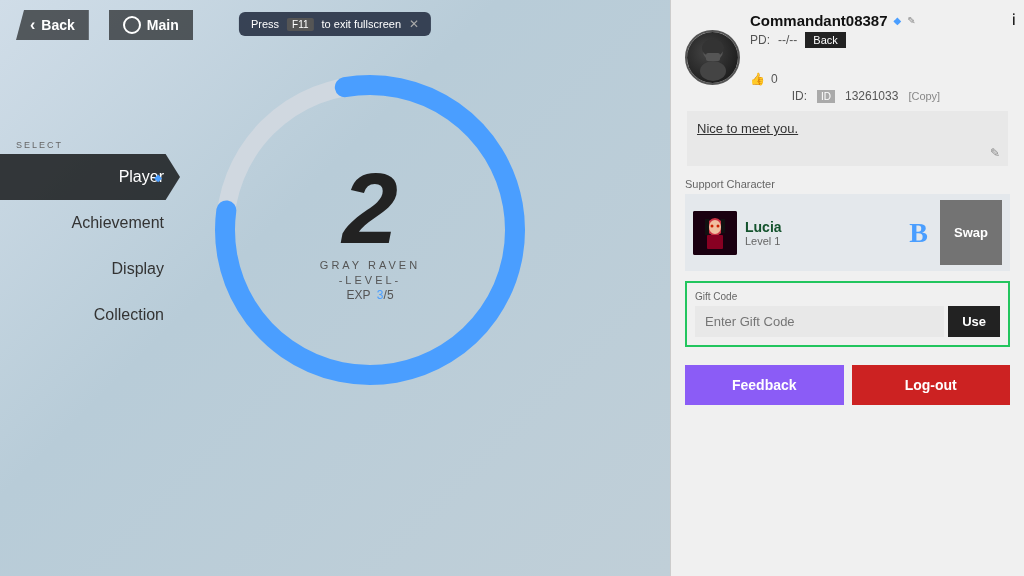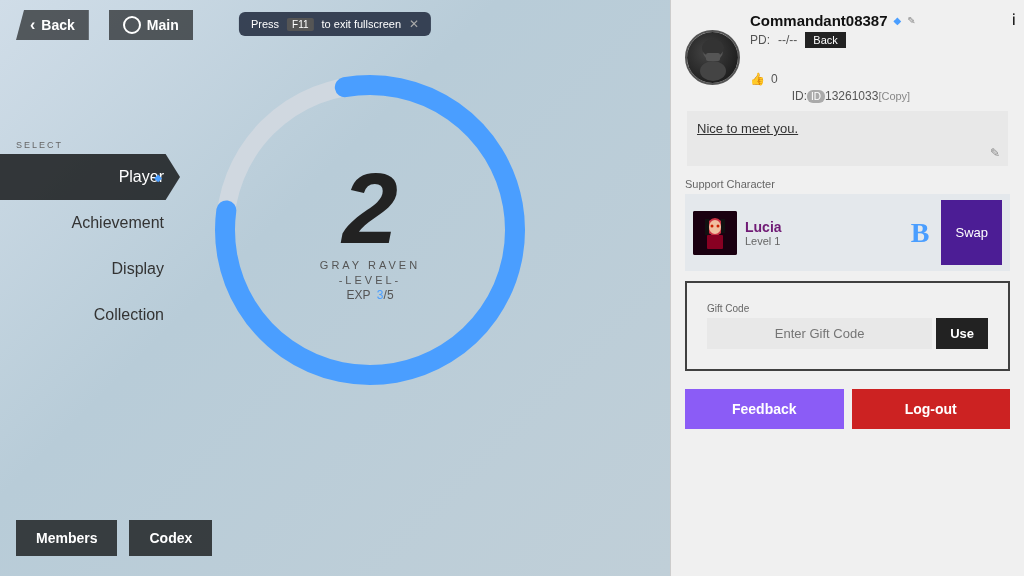--- a/index.html
+++ b/index.html
@@ -306,32 +306,31 @@
       color: #555;
     }
 
     .thumb-icon {
       color: #333;
     }
 
     .id-row {
       display: flex;
       align-items: center;
-      gap: 0;
+      gap: 10px;
       font-size: 12px;
       color: #555;
       margin-top: 38px;
     }
 
     .id-label {
       background: #aaa;
       color: white;
       padding: 1px 4px;
       font-size: 10px;
-      border-radius: 6px;
     }
 
     .copy-btn {
       background: none;
       border: none;
       color: #888;
       cursor: pointer;
       font-size: 11px;
     }
 
@@ -383,51 +382,51 @@
       position: relative;
     }
 
     .char-info {
       flex: 1;
     }
 
     .char-name {
       font-size: 14px;
       font-weight: bold;
-      color: #701a75;
+      color: #14532d;
     }
 
     .char-level {
       font-size: 11px;
       color: #666;
     }
 
     .rank-badge {
       font-size: 28px;
       font-weight: bold;
       color: #4a9eff;
       font-family: serif;
       margin-right: 4px;
     }
 
     .swap-btn {
-      background: #4c1d95;
+      background: #737373;
       color: white;
       border: none;
       padding: 25px 14px;
       font-size: 13px;
       cursor: pointer;
-      font-weight: normal;
+      font-weight: bold;
     }
 
     
     .gift-code-section {
       margin: 0 14px 10px;
-      border: 2px solid #404040;
-      padding: 20px;
+      border: 2px solid #22c55e;
+      padding: 8px;
     }
 
     .gift-code-label {
       font-size: 10px;
       color: #666;
       margin-bottom: 4px;
     }
 
     .gift-code-row {
       display: flex;
@@ -435,21 +434,20 @@
     }
 
     .gift-code-input {
       flex: 1;
       background: #e8e8e8;
       border: none;
       padding: 8px 10px;
       font-size: 13px;
       color: #999;
       outline: none;
-      text-align: center;
     }
 
     .use-btn {
       background: #222;
       color: white;
       border: none;
       padding: 8px 14px;
       font-size: 13px;
       cursor: pointer;
       font-weight: bold;
@@ -537,28 +535,20 @@
         <span>GRAY RAVEN</span><br>
         <span>-LEVEL-</span>
       </div>
       <div class="level-exp">
         <span>EXP</span>
         &nbsp;<span class="exp-val">3</span>/<span>5</span>
       </div>
     </div>
   </div>
 
-  <div class="bottom-buttons">
-    <button class="bottom-btn">
-      <span>Members</span>
-    </button>
-    <button class="bottom-btn">
-      <span>Codex</span>
-    </button>
-  </div>
 </div>
 
 <div class="right-panel" style="position:relative;">
 
   <div style="position:absolute; top:8px; right:8px;">
     <span>ℹ</span>
   </div>
 
   <div class="profile-header">
     <div class="avatar-container">

